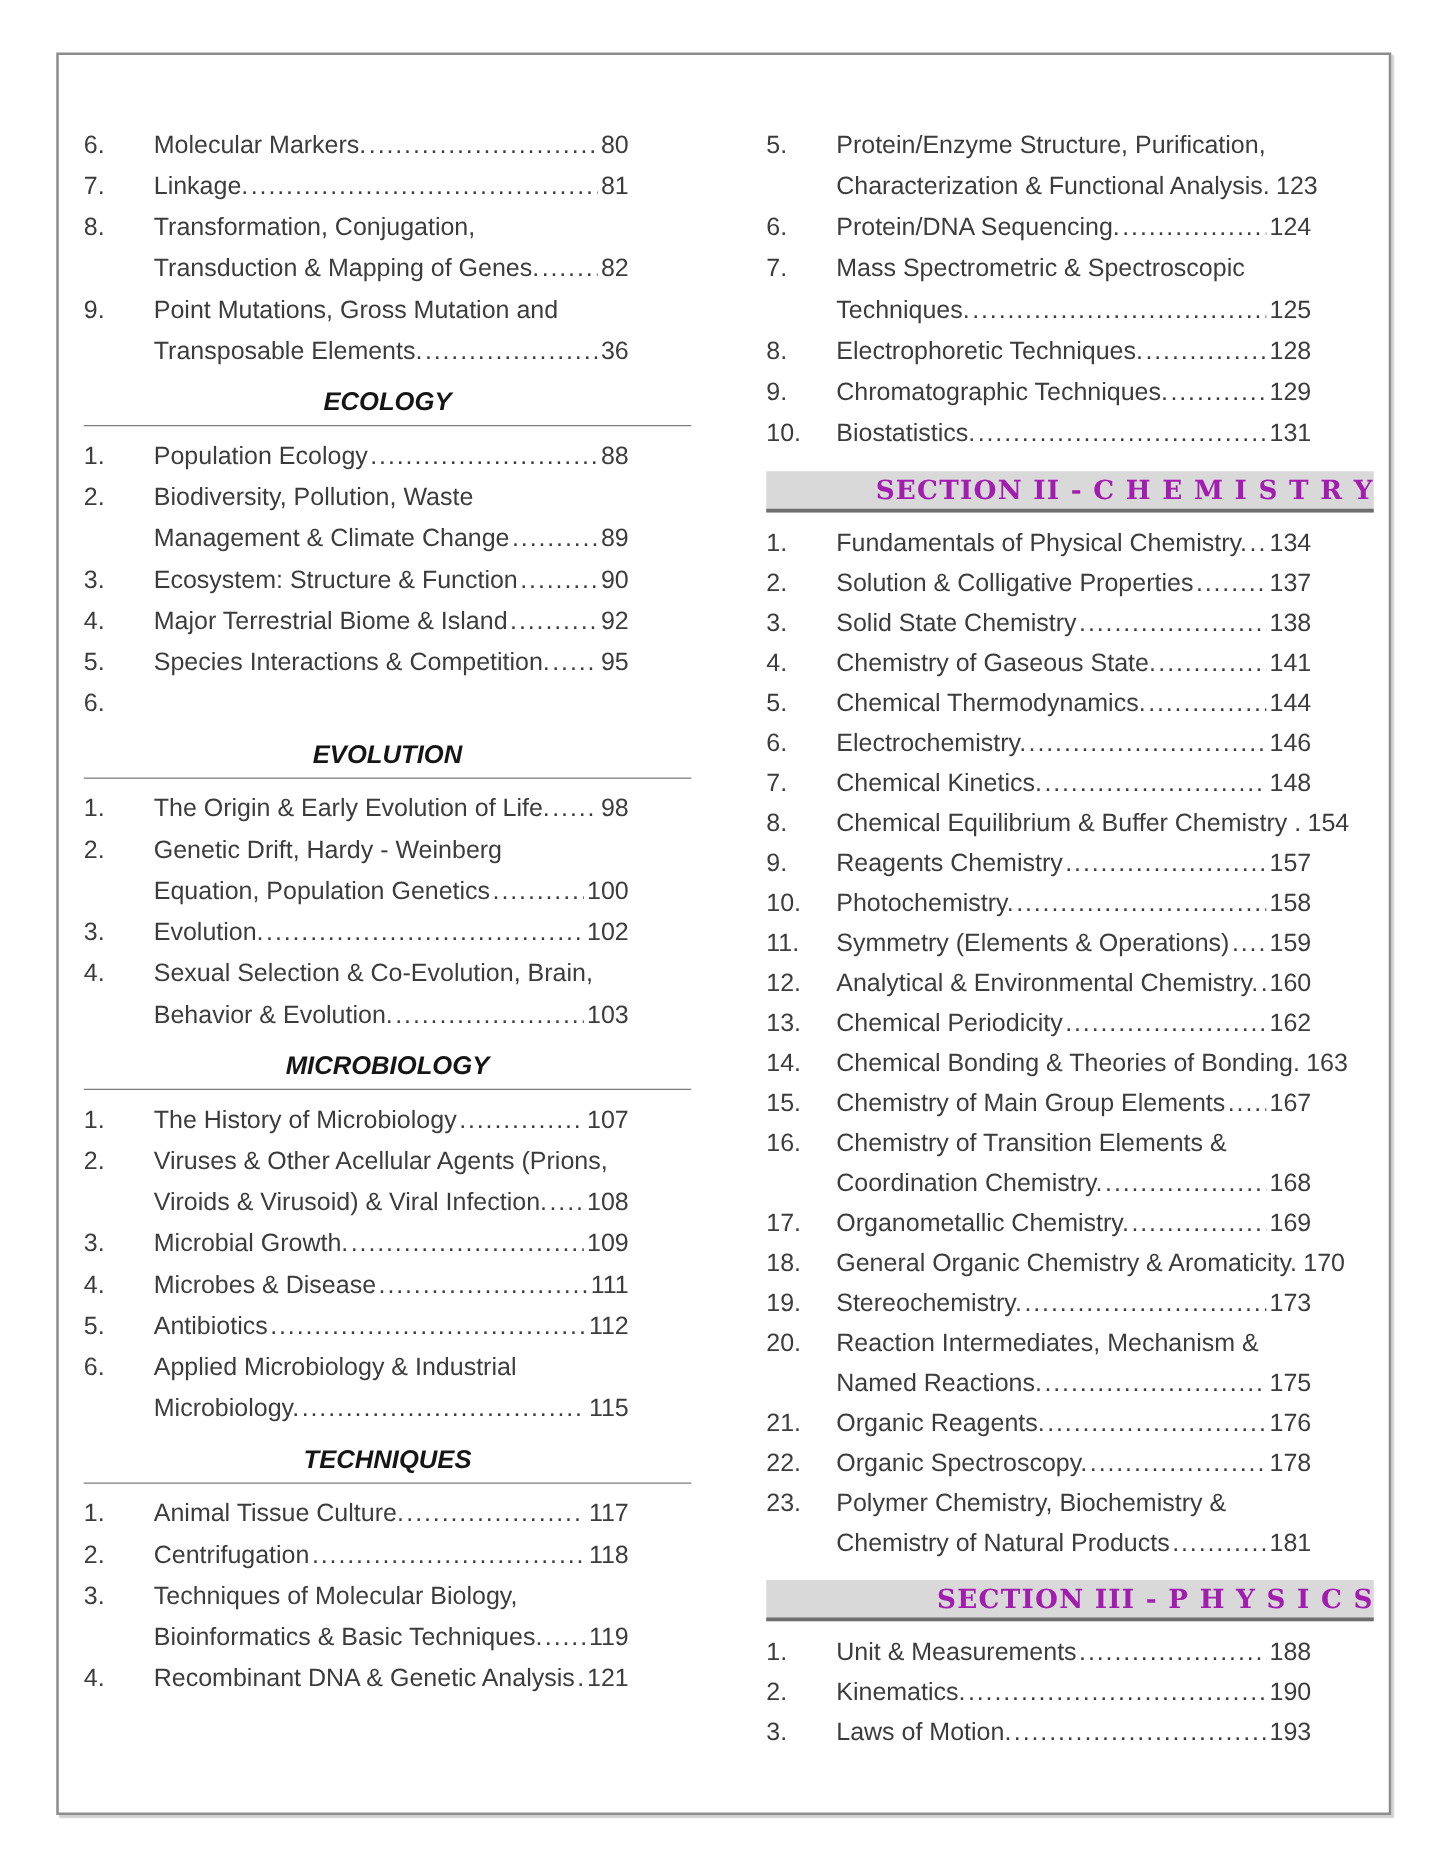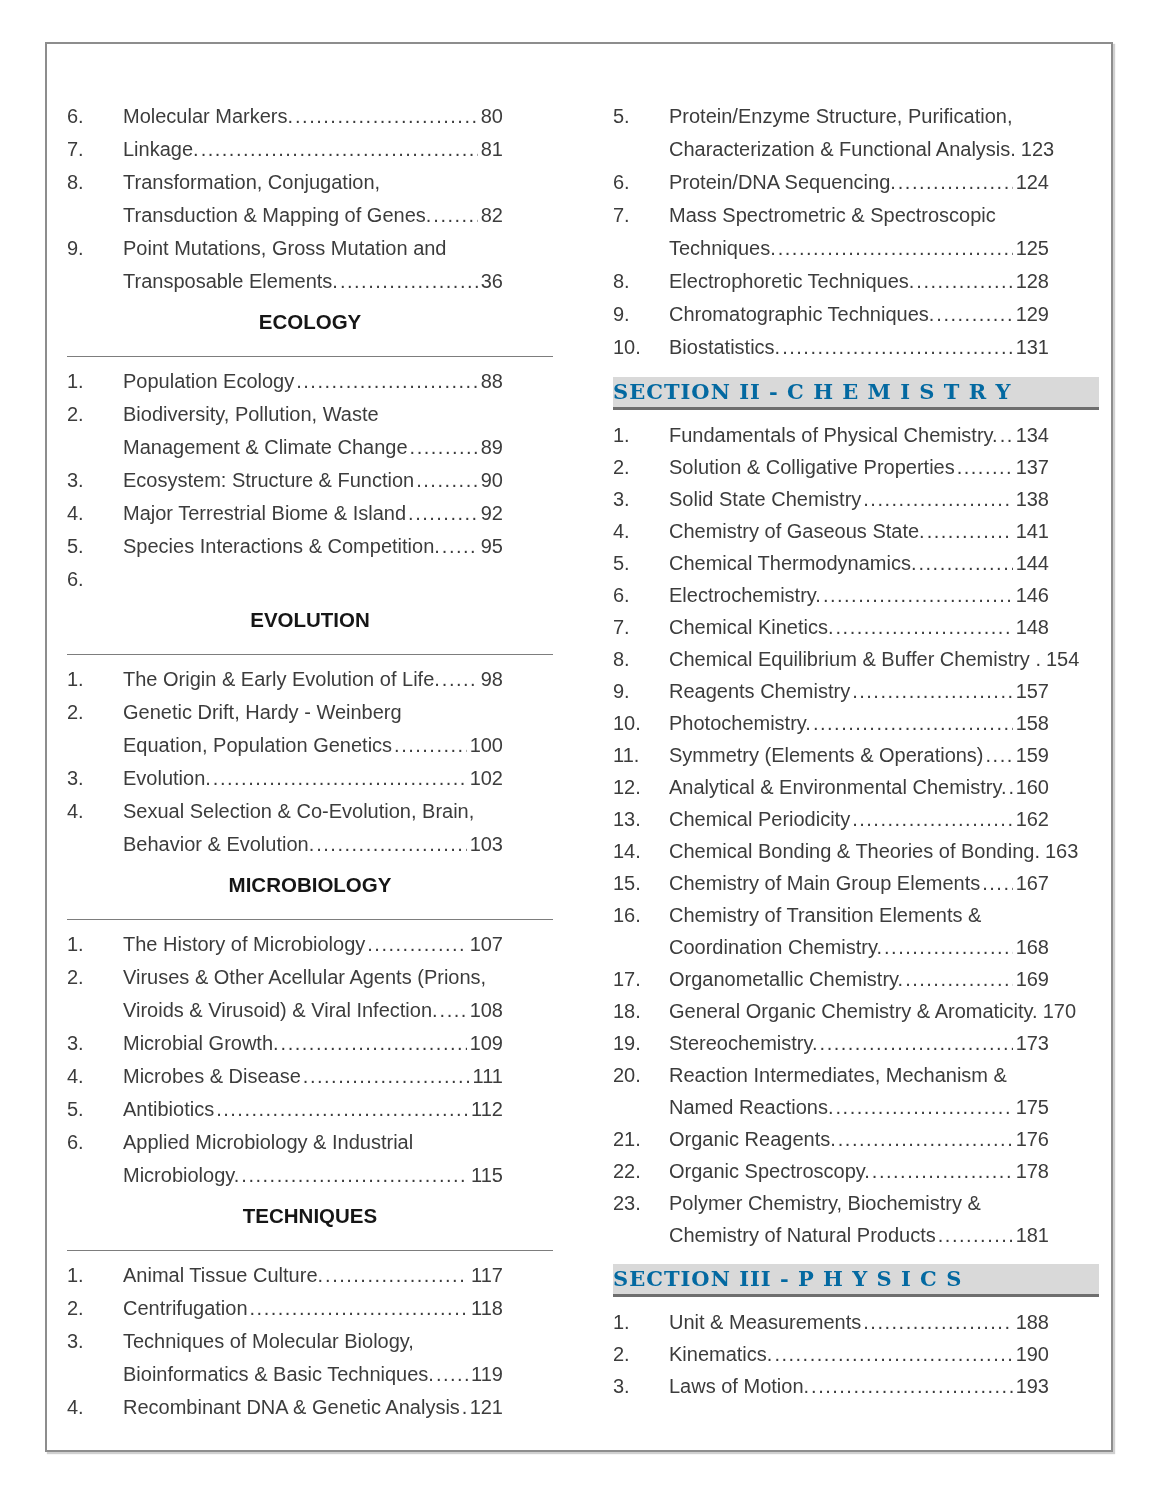--- a/index.html
+++ b/index.html
@@ -53,34 +53,35 @@
   .pagenum{flex:none;}
   
   .heading-rule{
     margin:8px 0 8px 0;
     font-weight:bold;
     font-size:20.5px;
     line-height:32px;
     text-align:center;
     color:var(--heading-text);
     border-bottom:1.5px solid var(--rule);
-    padding-bottom:18px;
+    padding-bottom:2px;
+    font-style:italic;
   }
   
   .heading-bar{
     margin:13px 0 9px 0;
     background:var(--bar-bg);
     border-bottom:3px solid var(--bar-border);
-    text-align:left;
+    text-align:right;
     font-family:"DejaVu Serif", serif;
     font-weight:bold;
     font-size:21px;
     line-height:30px;
     letter-spacing:1px;
-    color:#0369a1;
+    color:#a21caf;
   }
 </style>
 </head>
 <body>
 
 <div class="frame">
   <div class="content">
     <div class="col" id="col-left">
         <div class="toc-section">
           <div class="toc-item">

